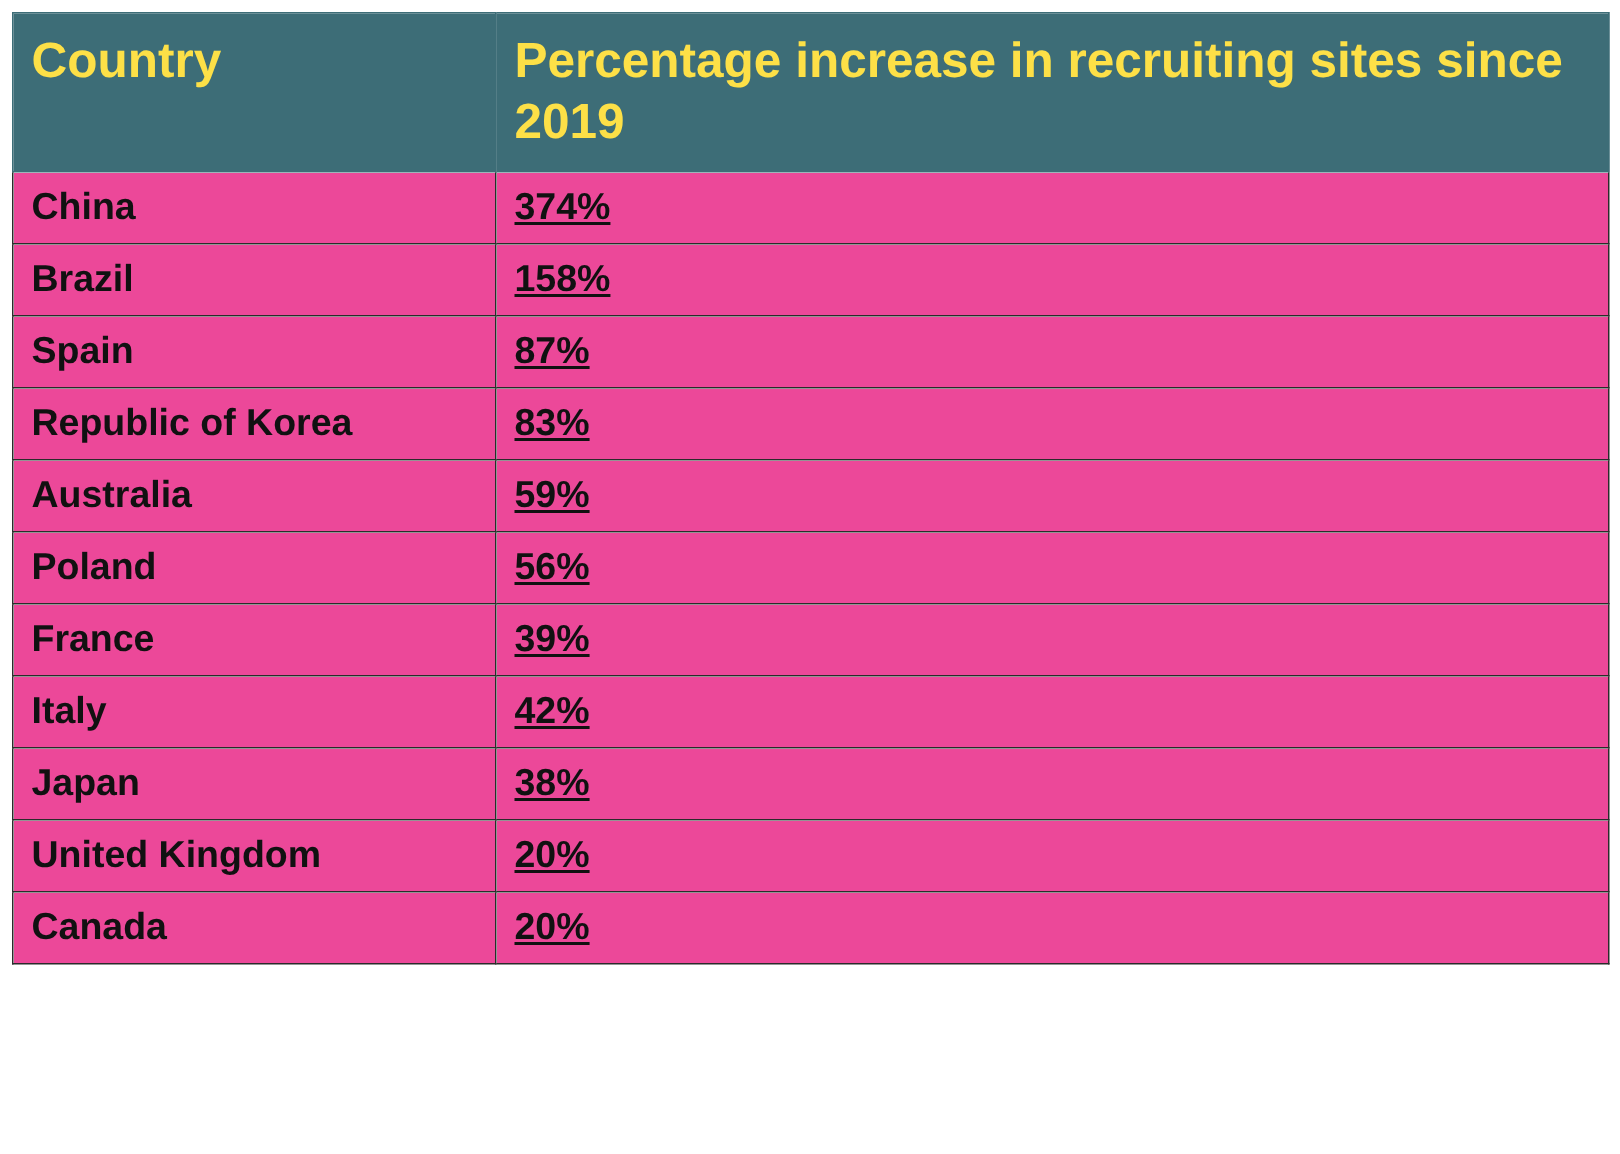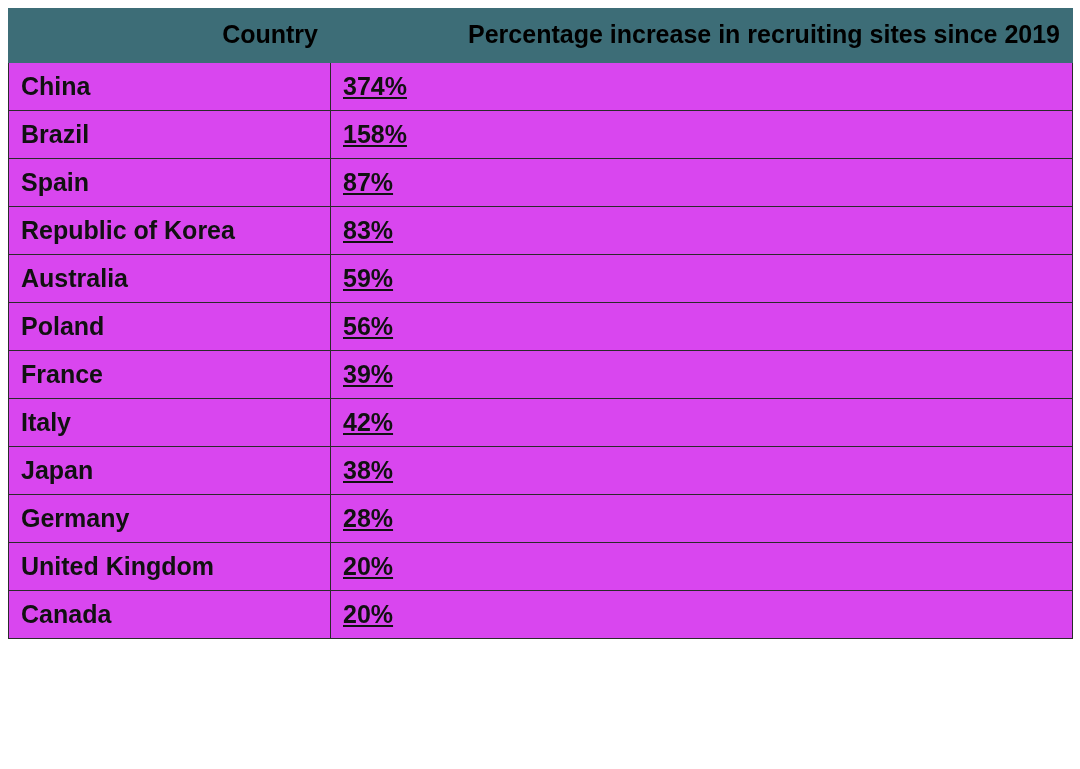--- a/index.html
+++ b/index.html
@@ -23,40 +23,40 @@
   table.data-table {
     width: 1064px;
     border-collapse: collapse;
     table-layout: fixed;
   }
   table.data-table col.col-country { width: 322px; }
   table.data-table col.col-value { width: 742px; }
 
   thead th {
     background: #3d6d77;
-    color: #000000;
-    font-size: 25px;
+    color: #fde047;
+    font-size: 33px;
     font-weight: bold;
-    text-align: right;
+    text-align: left;
     vertical-align: top;
     padding: 10px 12px 12px 12px;
     line-height: 1.25;
     border: 1px solid #3d6d77;
   }
   thead th.th-country {
     white-space: nowrap;
   }
   tbody td {
     border: 1px solid #2b2b2b;
     font-size: 25px;
     font-weight: bold;
     color: #111111;
     padding: 6px 12px 7px 12px;
     line-height: 1.2;
-    background: #d946ef;
+    background: #ec4899;
     height: 34px;
     vertical-align: middle;
     overflow: hidden;
     white-space: nowrap;
   }
   tbody td.td-value {
     letter-spacing: 0px;
     text-decoration: underline;
   }
 </style>
@@ -106,24 +106,20 @@
       </tr>
       <tr>
         <td class="td-country">Italy</td>
         <td class="td-value">42%</td>
       </tr>
       <tr>
         <td class="td-country">Japan</td>
         <td class="td-value">38%</td>
       </tr>
       <tr>
-        <td class="td-country">Germany</td>
-        <td class="td-value">28%</td>
-      </tr>
-      <tr>
         <td class="td-country">United Kingdom</td>
         <td class="td-value">20%</td>
       </tr>
       <tr>
         <td class="td-country">Canada</td>
         <td class="td-value">20%</td>
       </tr>
     </tbody>
   </table>
 </div>

